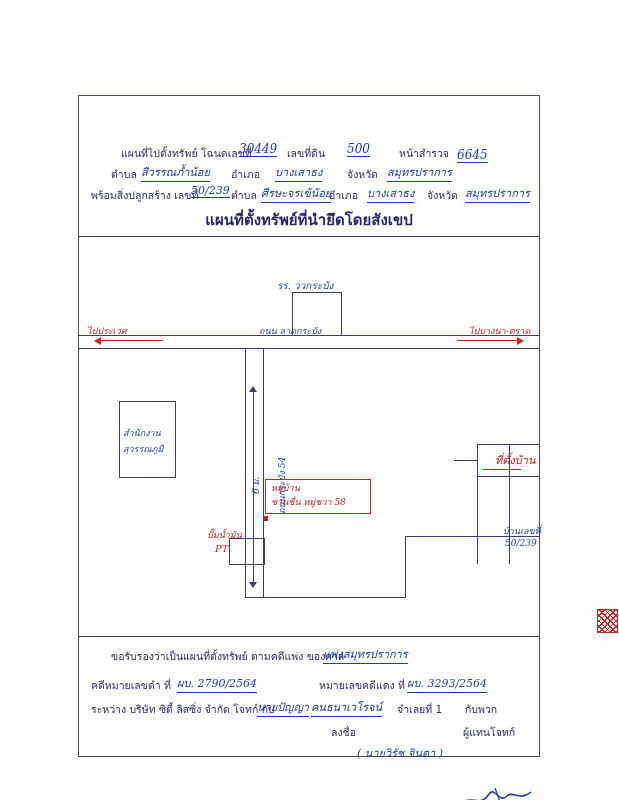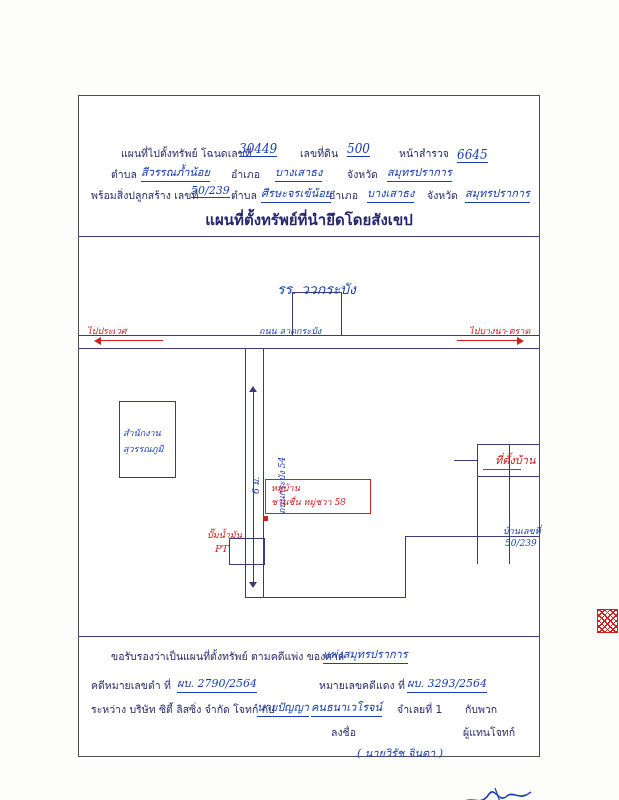--- a/index.html
+++ b/index.html
@@ -147,21 +147,21 @@
 <body>
 
 <div id="sheet">
 
   <div id="doc-frame">
 
     <div class="printed hdr-line" style="left:42px; top:49px;">แผนที่ไปตั้งทรัพย์ โฉนดเลขที่</div>
 
     <div class="printed" id="title">แผนที่ตั้งทรัพย์ที่นำยึดโดยสังเขป</div>
     <div class="hand ul" style="left:160px; top:46px; font-size:12px;">30449</div>
-    <div class="printed hdr-line" style="left:221px; top:49px;">เลขที่ดิน</div>
+    <div class="printed hdr-line" style="left:208px; top:49px;">เลขที่ดิน</div>
     <div class="hand ul" style="left:268px; top:46px; font-size:12px;">500</div>
     <div class="printed hdr-line" style="left:320px; top:49px;">หน้าสำรวจ</div>
     <div class="hand ul" style="left:378px; top:52px; font-size:12px;">6645</div>
 
     <div class="printed hdr-line" style="left:32px; top:70px;">ตำบล</div>
     <div class="hand ul" style="left:62px; top:67px; font-size:11px;">สีวรรณภ้ำน้อย</div>
     <div class="printed hdr-line" style="left:152px; top:70px;">อำเภอ</div>
     <div class="hand ul" style="left:196px; top:67px; font-size:11px;">บางเสาธง</div>
     <div class="printed hdr-line" style="left:268px; top:70px;">จังหวัด</div>
     <div class="hand ul" style="left:308px; top:67px; font-size:11px;">สมุทรปราการ</div>
@@ -171,21 +171,21 @@
     <div class="printed hdr-line" style="left:152px; top:91px;">ตำบล</div>
     <div class="hand ul" style="left:182px; top:88px; font-size:11px;">ศีรษะจรเข้น้อย</div>
     <div class="printed hdr-line" style="left:250px; top:91px;">อำเภอ</div>
     <div class="hand ul" style="left:288px; top:88px; font-size:11px;">บางเสาธง</div>
     <div class="printed hdr-line" style="left:348px; top:91px;">จังหวัด</div>
     <div class="hand ul" style="left:386px; top:88px; font-size:11px;">สมุทรปราการ</div>
 
     <div class="line" style="left:0px; top:140px; width:460px; height:1px;"></div>
 
     <div class="box" style="left:213px; top:196px; width:48px; height:42px;"></div>
-    <div class="hand" style="left:198px; top:182px; font-size:14px;">รร. ววกระบัง</div>
+    <div class="hand" style="left:198px; top:182px; font-size:10px;">รร. ววกระบัง</div>
 
     <div class="line" style="left:0px; top:239px; width:460px; height:1px;"></div>
     <div class="line" style="left:0px; top:252px; width:460px; height:1px;"></div>
     <div class="hand" style="left:180px; top:228px; font-size:9px;">ถนน ลาดกระบัง</div>
 
     <div class="line-red" style="left:22px; top:244px; width:62px; height:1px;"></div>
     <div class="arrow-l" style="left:15px; top:241px;"></div>
     <div class="hand-red" style="left:8px; top:228px; font-size:9px;">ไปประเวศ</div>
 
     <div class="line-red" style="left:378px; top:244px; width:62px; height:1px;"></div>

